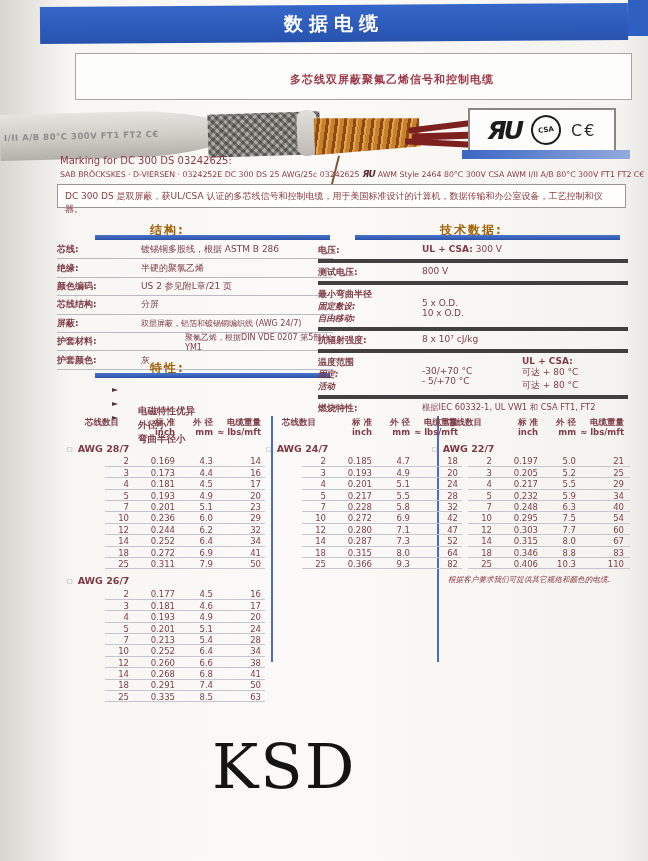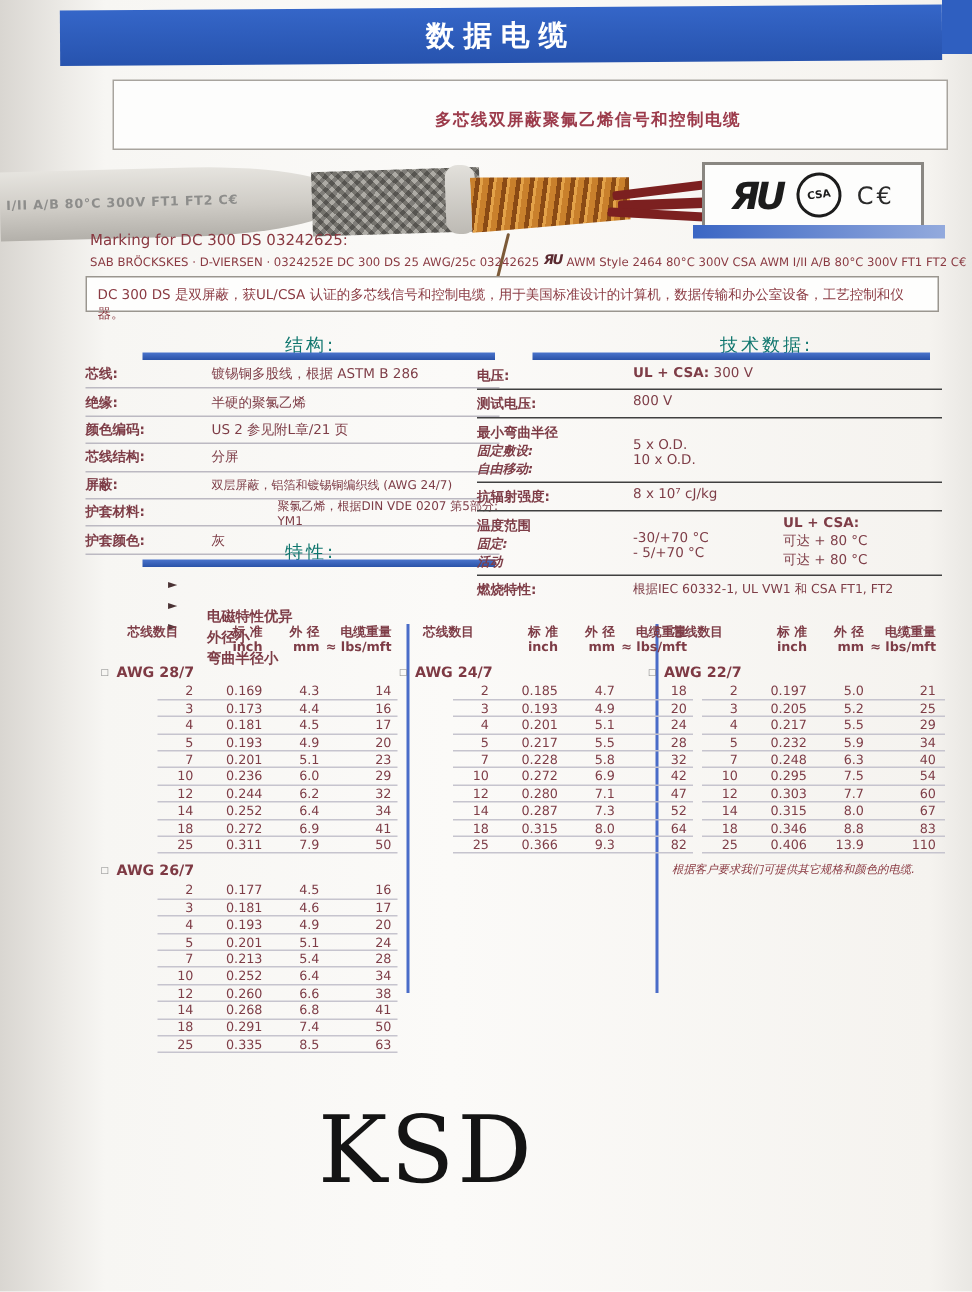--- a/index.html
+++ b/index.html
@@ -39,32 +39,32 @@
   .ce{font-size:16px;color:#2a2a2a;letter-spacing:2px;}
   .bluestrip{left:462px;top:150px;width:168px;height:9px;background:linear-gradient(90deg,#3b66c4,#93aadd);}
   
   .marking1{left:60px;top:155px;font-size:10px;color:#8a3a42;}
   .marking2{left:60px;top:169px;width:585px;font-size:7.8px;color:#8a3a42;white-space:nowrap;display:flex;align-items:center;gap:3px;}
   .ul-inline{font-weight:900;font-style:italic;font-size:9px;color:#5a2a30;letter-spacing:-1px;}
   
   .descbox{left:57px;top:184px;width:569px;height:24px;border:1px solid #9a968f;background:#fefefd;
            font-size:9px;color:#8a3a42;padding:5px 7px 0 7px;box-sizing:border-box;}
   
-  .sec-title{font-size:12px;font-weight:normal;color:#0f766e;letter-spacing:2px;margin-left:40px;}
+  .sec-title{font-size:12px;font-weight:bold;color:#a16207;letter-spacing:2px;}
   .bluebar{height:5px;background:linear-gradient(180deg,#4a74cc,#2a52a8);}
   
   .srow{display:flex;border-bottom:1px solid #bcb9c2;height:17.4px;align-items:center;}
   .srow .lab{width:84px;font-size:9px;font-weight:bold;}
   .srow .val{flex:1;font-size:9px;}
   
   .feat{display:flex;align-items:center;height:14px;margin-bottom:0;}
   .feat .arrow{width:26px;font-size:8px;color:#4a3234;}
   .feat .ftext{font-size:9.5px;font-weight:bold;margin-top:44px;}
   
-  .trowt{display:flex;border-bottom:1px solid #404040;padding:3px 0 2px 0;}
+  .trowt{display:flex;border-bottom:4px solid #404040;padding:3px 0 2px 0;}
   .trowt .lab{width:104px;font-size:9px;font-weight:bold;}
   .trowt .val{flex:1;font-size:9px;}
   .sublab{font-size:8.5px;font-style:italic;font-weight:bold;}
   .b{font-weight:bold;}
   
   .thead{display:flex;font-size:8.5px;font-weight:bold;line-height:1.15;}
   .thead .h0{width:44px;}
   .thead .h{text-align:right;display:flex;flex-direction:column;}
   .thead .h i{font-style:normal;}
   .h1{width:46px;} .h2{width:38px;} .h3{width:48px;}
@@ -532,20 +532,20 @@
       </div>
       <div class="trow">
         <span class="tc tc0">18</span>
         <span class="tc tc1">0.346</span>
         <span class="tc tc2">8.8</span>
         <span class="tc tc3">83</span>
       </div>
       <div class="trow">
         <span class="tc tc0">25</span>
         <span class="tc tc1">0.406</span>
-        <span class="tc tc2">13.9</span>
+        <span class="tc tc2">10.3</span>
         <span class="tc tc3">110</span>
       </div>
     </div>
   <div class="note" style="margin-top:6px;">根据客户要求我们可提供其它规格和颜色的电缆.</div>
 </div>
 
 <div class="abs ksd">KSD</div>
 
 </body></html>

